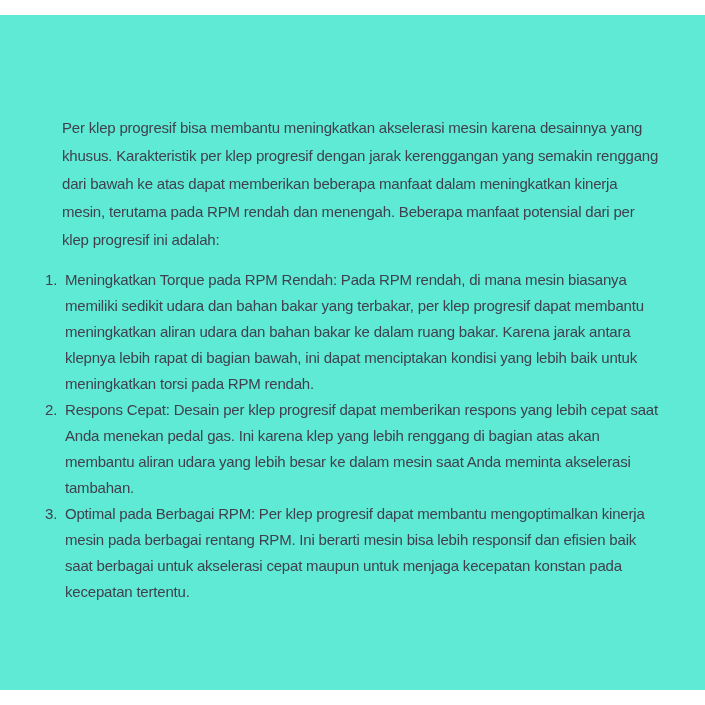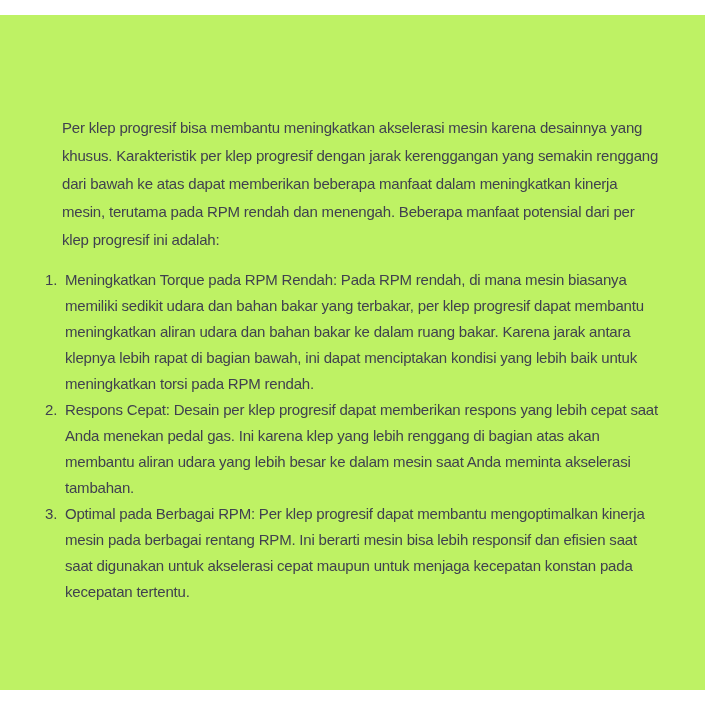--- a/index.html
+++ b/index.html
@@ -17,21 +17,21 @@
   .top-strip {
     height: 15px;
     background: #ffffff;
   }
   .bottom-strip {
     height: 15px;
     background: #ffffff;
   }
   .panel {
     height: 675px;
-    background: #bef264;
+    background: #5eead4;
     box-sizing: border-box;
     padding-top: 99px;
     padding-left: 62px;
     padding-right: 25px;
   }
   .content {
     max-width: 600px;
     font-size: 15px;
     letter-spacing: -0.2px;
   }
@@ -73,20 +73,20 @@
       <li>
         <span class="marker">1.</span>
         <span class="item-text">Meningkatkan Torque pada RPM Rendah: Pada RPM rendah, di mana mesin biasanya memiliki sedikit udara dan bahan bakar yang terbakar, per klep progresif dapat membantu meningkatkan aliran udara dan bahan bakar ke dalam ruang bakar. Karena jarak antara klepnya lebih rapat di bagian bawah, ini dapat menciptakan kondisi yang lebih baik untuk meningkatkan torsi pada RPM rendah.</span>
       </li>
       <li>
         <span class="marker">2.</span>
         <span class="item-text">Respons Cepat: Desain per klep progresif dapat memberikan respons yang lebih cepat saat Anda menekan pedal gas. Ini karena klep yang lebih renggang di bagian atas akan membantu aliran udara yang lebih besar ke dalam mesin saat Anda meminta akselerasi tambahan.</span>
       </li>
       <li>
         <span class="marker">3.</span>
-        <span class="item-text">Optimal pada Berbagai RPM: Per klep progresif dapat membantu mengoptimalkan kinerja mesin pada berbagai rentang RPM. Ini berarti mesin bisa lebih responsif dan efisien saat saat digunakan untuk akselerasi cepat maupun untuk menjaga kecepatan konstan pada kecepatan tertentu.</span>
+        <span class="item-text">Optimal pada Berbagai RPM: Per klep progresif dapat membantu mengoptimalkan kinerja mesin pada berbagai rentang RPM. Ini berarti mesin bisa lebih responsif dan efisien baik saat berbagai untuk akselerasi cepat maupun untuk menjaga kecepatan konstan pada kecepatan tertentu.</span>
       </li>
     </ol>
 
   </div>
 </div>
 
 <div class="bottom-strip"></div>
 
 </body></html>

